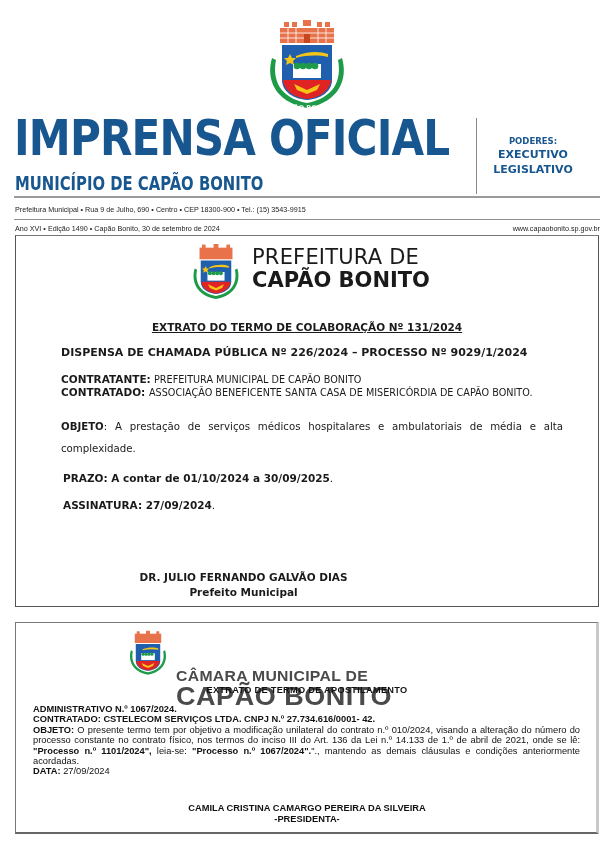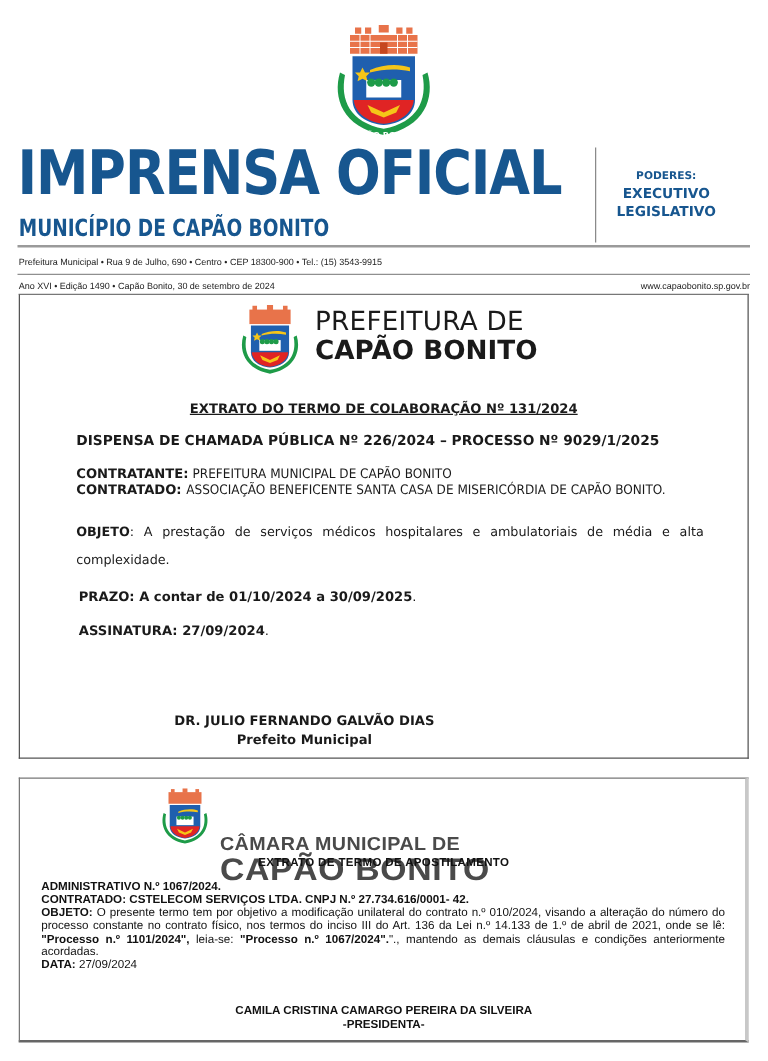--- a/index.html
+++ b/index.html
@@ -192,21 +192,21 @@
       </g>
     <path d="M32 66 L45 72 L58 66 L55 72 L45 76 L35 72 Z" fill="#f5c518"></path>
   </svg>
 </div>
 <div class="pref-name">
   <div class="l1">PREFEITURA DE</div>
   <div class="l2">CAPÃO BONITO</div>
 </div>
 
 <div class="doc-title">EXTRATO DO TERMO DE COLABORAÇÃO Nº 131/2024</div>
-<div class="doc-dispensa">DISPENSA DE CHAMADA PÚBLICA Nº 226/2024 – PROCESSO Nº 9029/1/2025</div>
+<div class="doc-dispensa">DISPENSA DE CHAMADA PÚBLICA Nº 226/2024 – PROCESSO Nº 9029/1/2024</div>
 
 <div class="party p1">
   <b>CONTRATANTE:</b>
   <span class="v">PREFEITURA MUNICIPAL DE CAPÃO BONITO</span>
 </div>
 <div class="party p2">
   <b>CONTRATADO:</b>
   <span class="v">ASSOCIAÇÃO BENEFICENTE SANTA CASA DE MISERICÓRDIA DE CAPÃO BONITO.</span>
 </div>
 

